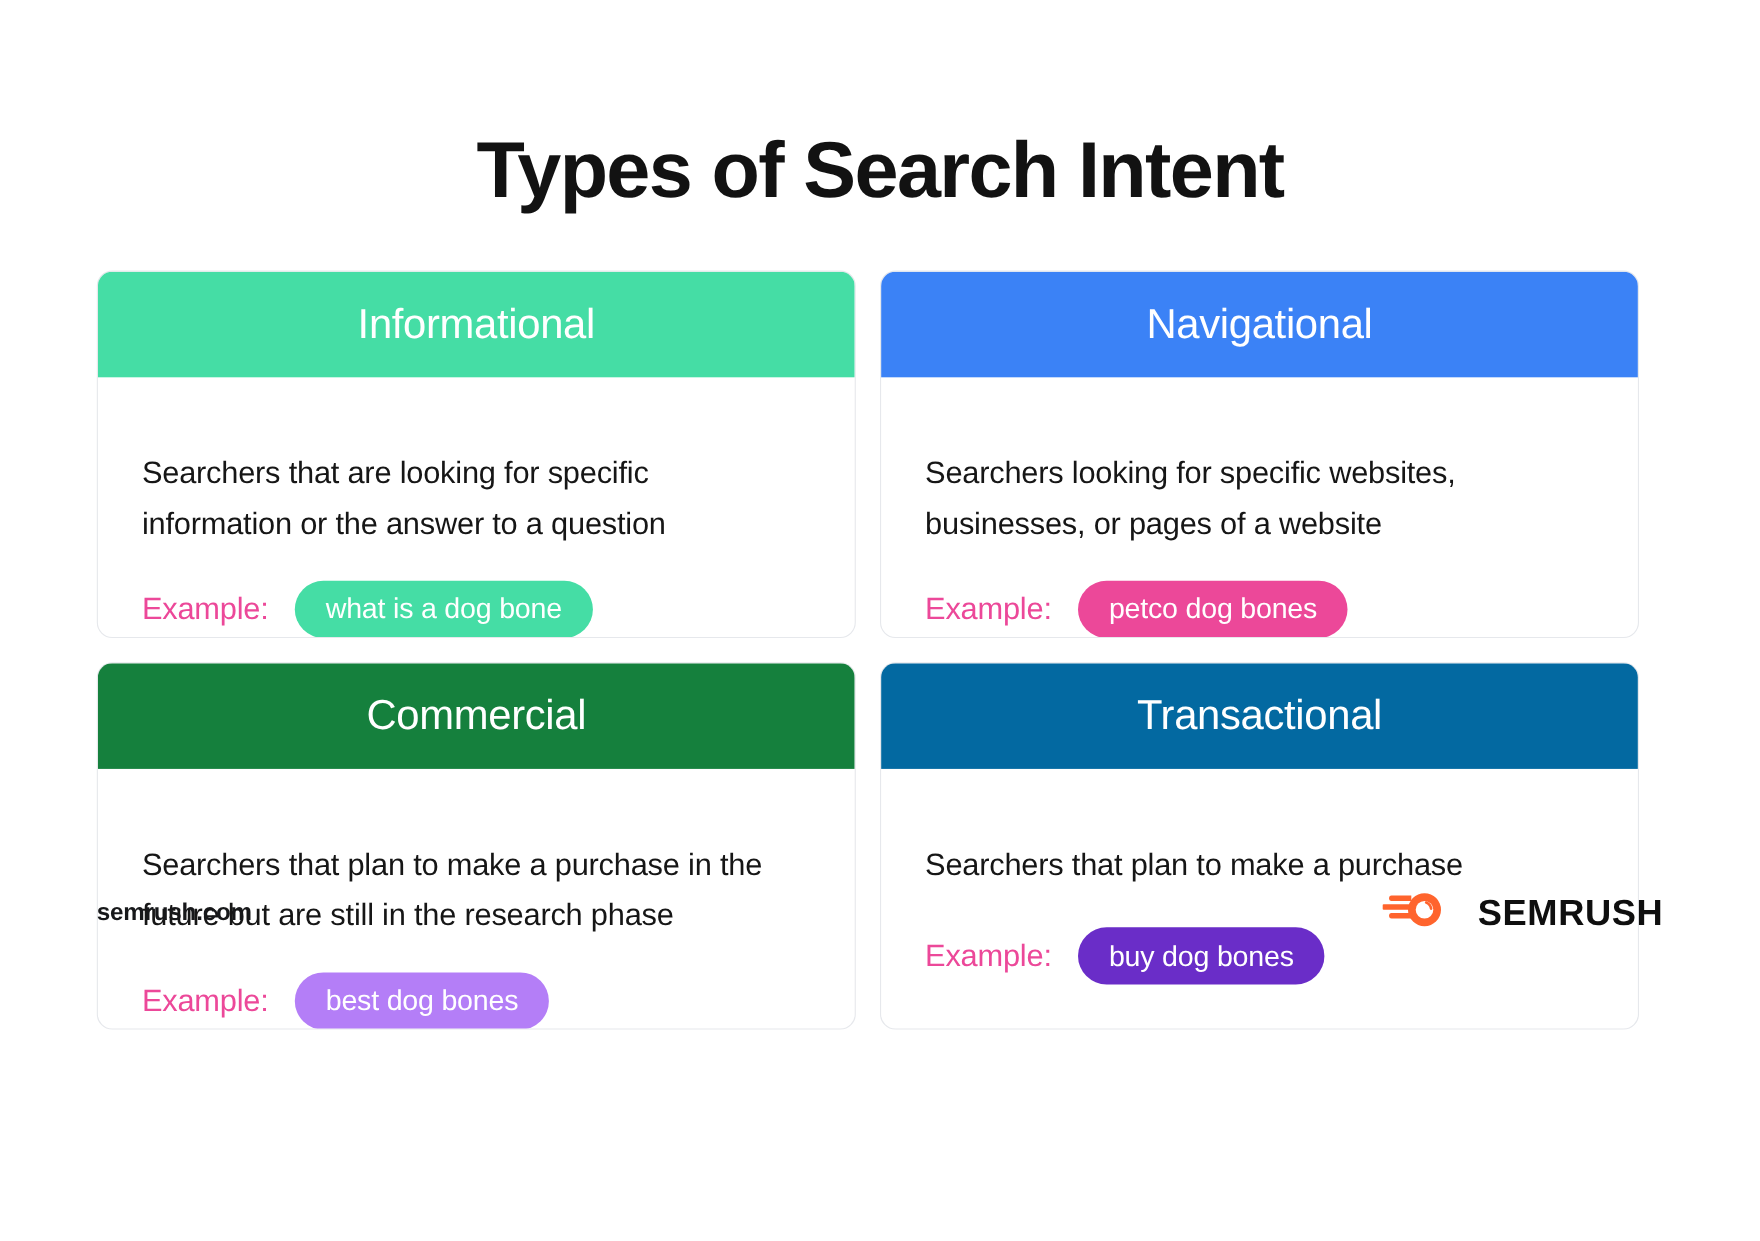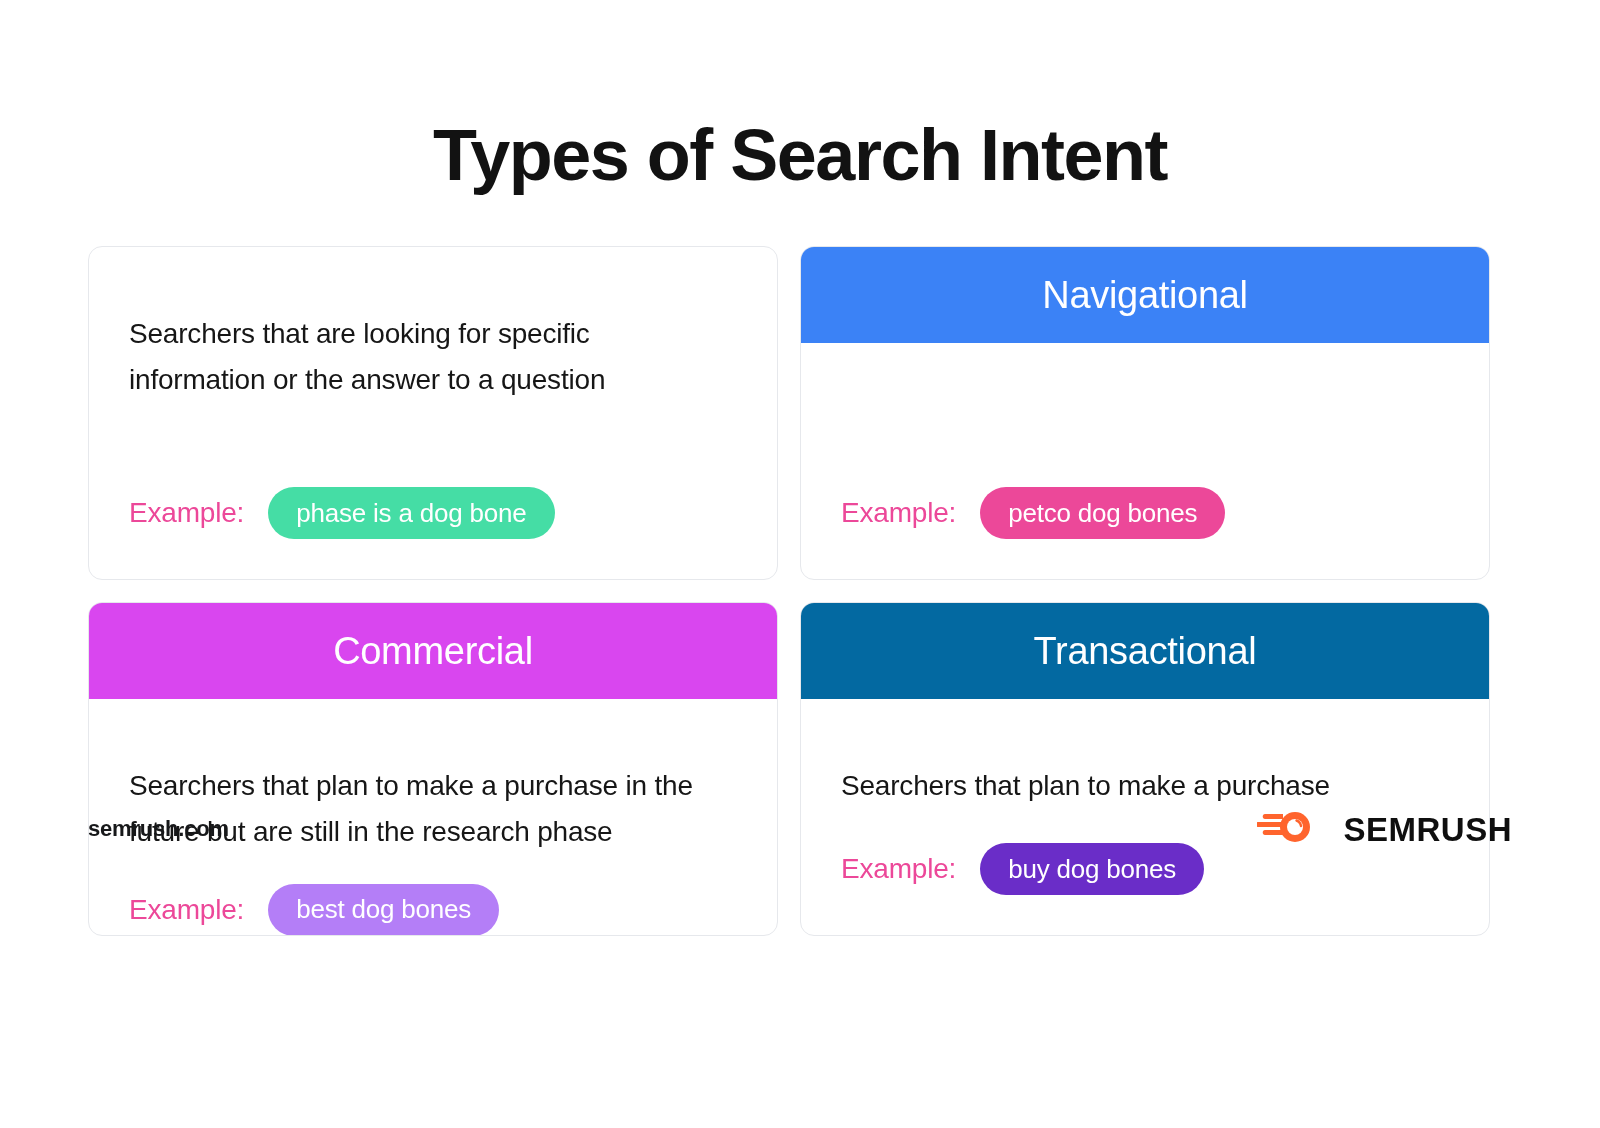--- a/index.html
+++ b/index.html
@@ -151,43 +151,47 @@
 </head>
 <body style="background: rgb(255, 255, 255);">
 
 <div class="page">
 
   <h1 class="title">Types of Search Intent</h1>
 
   <div class="grid">
 
     <div class="card">
+      <div class="card-header" style="background: rgb(69, 221, 165);">
+        <span>Informational</span>
+      </div>
       <div class="card-body">
         <p class="desc">Searchers that are looking for specific information or the answer to a question</p>
         <div class="example-row">
           <span class="example-label">Example:</span>
-          <span class="pill" style="background: rgb(69, 221, 165);">phase is a dog bone</span>
+          <span class="pill" style="background: rgb(69, 221, 165);">what is a dog bone</span>
         </div>
       </div>
     </div>
 
     <div class="card">
       <div class="card-header" style="background: #3b82f6;">
         <span>Navigational</span>
       </div>
       <div class="card-body">
+        <p class="desc">Searchers looking for specific websites, businesses, or pages of a website</p>
         <div class="example-row">
           <span class="example-label">Example:</span>
           <span class="pill" style="background: #ec4899;">petco dog bones</span>
         </div>
       </div>
     </div>
 
     <div class="card">
-      <div class="card-header" style="background: #d946ef; text-align: right;">
+      <div class="card-header" style="background: #15803d; text-align: right;">
         <span>Commercial</span>
       </div>
       <div class="card-body">
         <p class="desc">Searchers that plan to make a purchase in the future but are still in the research phase</p>
         <div class="example-row">
           <span class="example-label">Example:</span>
           <span class="pill" style="background: rgb(180, 126, 247);">best dog bones</span>
         </div>
       </div>
     </div>

